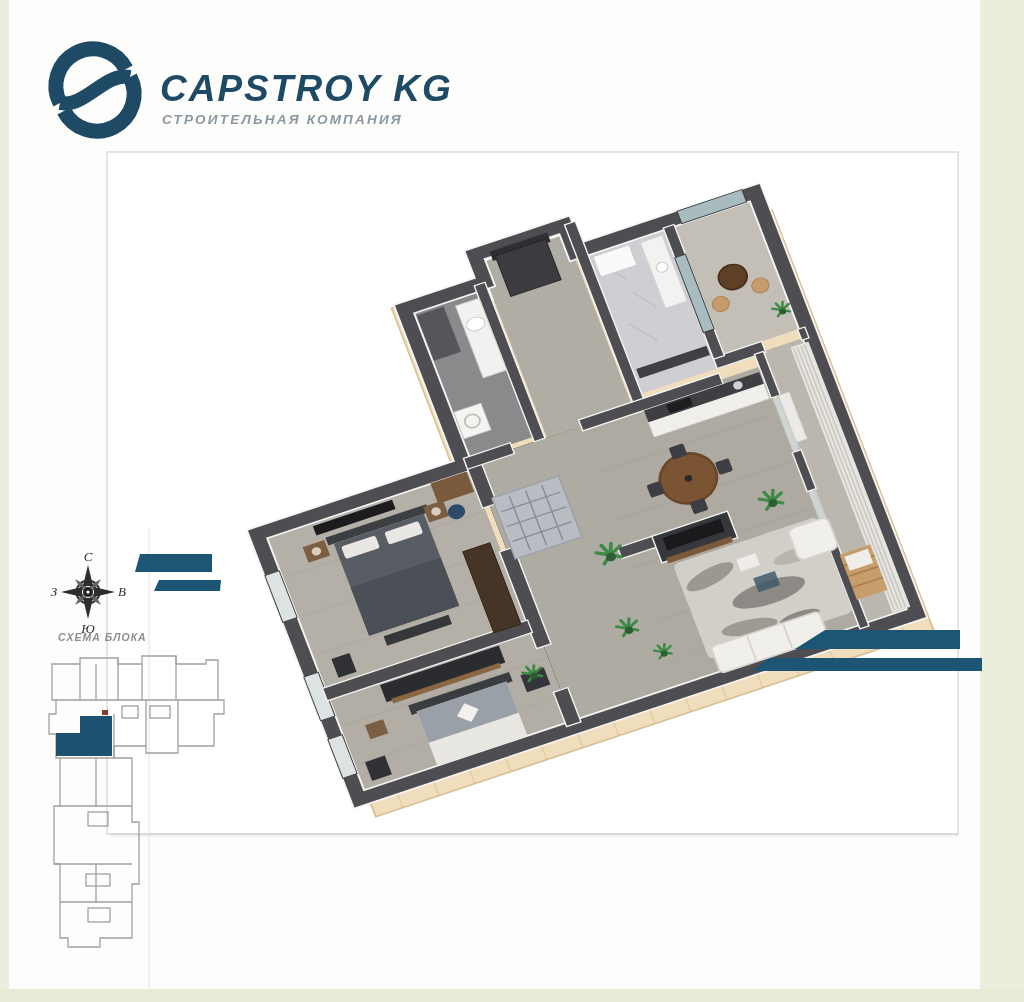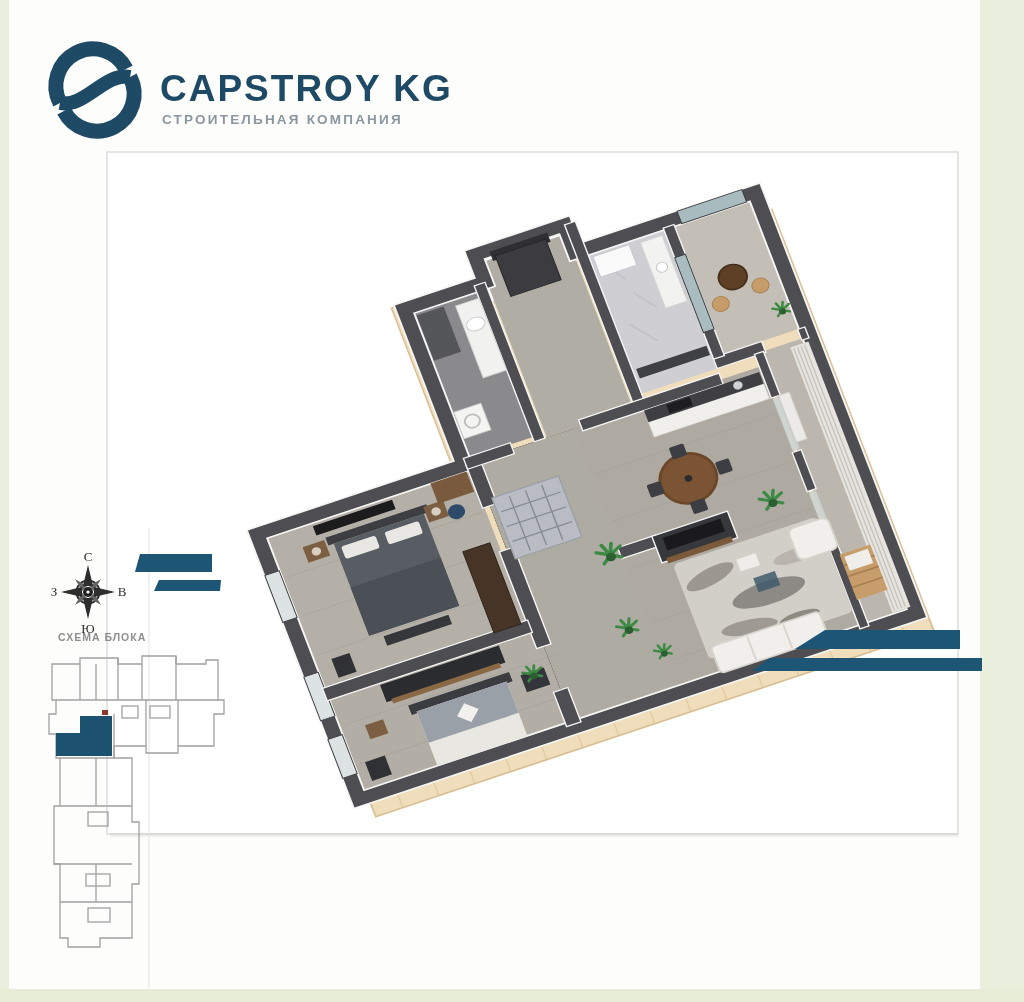--- a/index.html
+++ b/index.html
@@ -1,17 +1,17 @@
 <!DOCTYPE html>
 <html><head>
 <meta charset="utf-8">
 <style>
   html,body{margin:0;padding:0;background:#ffffff;}
   body{font-family:"Liberation Sans", sans-serif;}
-  .stage{position:relative;width:1024px;height:1002px;background:#fdfdfc;overflow:hidden;}
+  .stage{position:relative;width:1024px;height:1002px;background:#fdfdfc;overflow:hidden;font-style:italic;}
   svg{display:block;}
   text{user-select:none;}
   .brand-name{font-family:"Liberation Sans",sans-serif;font-weight:bold;font-size:37px;letter-spacing:2px;fill:#1e4a66;}
   .brand-tagline{font-family:"Liberation Sans",sans-serif;font-weight:bold;font-size:13.5px;letter-spacing:2.2px;fill:#8b97a0;}
   .compass-letter{font-family:"Liberation Serif",serif;font-size:13px;fill:#2e2e2e;}
   .schematic-label{font-family:"Liberation Sans",sans-serif;font-weight:bold;font-size:10.5px;letter-spacing:1px;fill:#8e8e8e;}
 </style>
 </head>
 <body>
 

